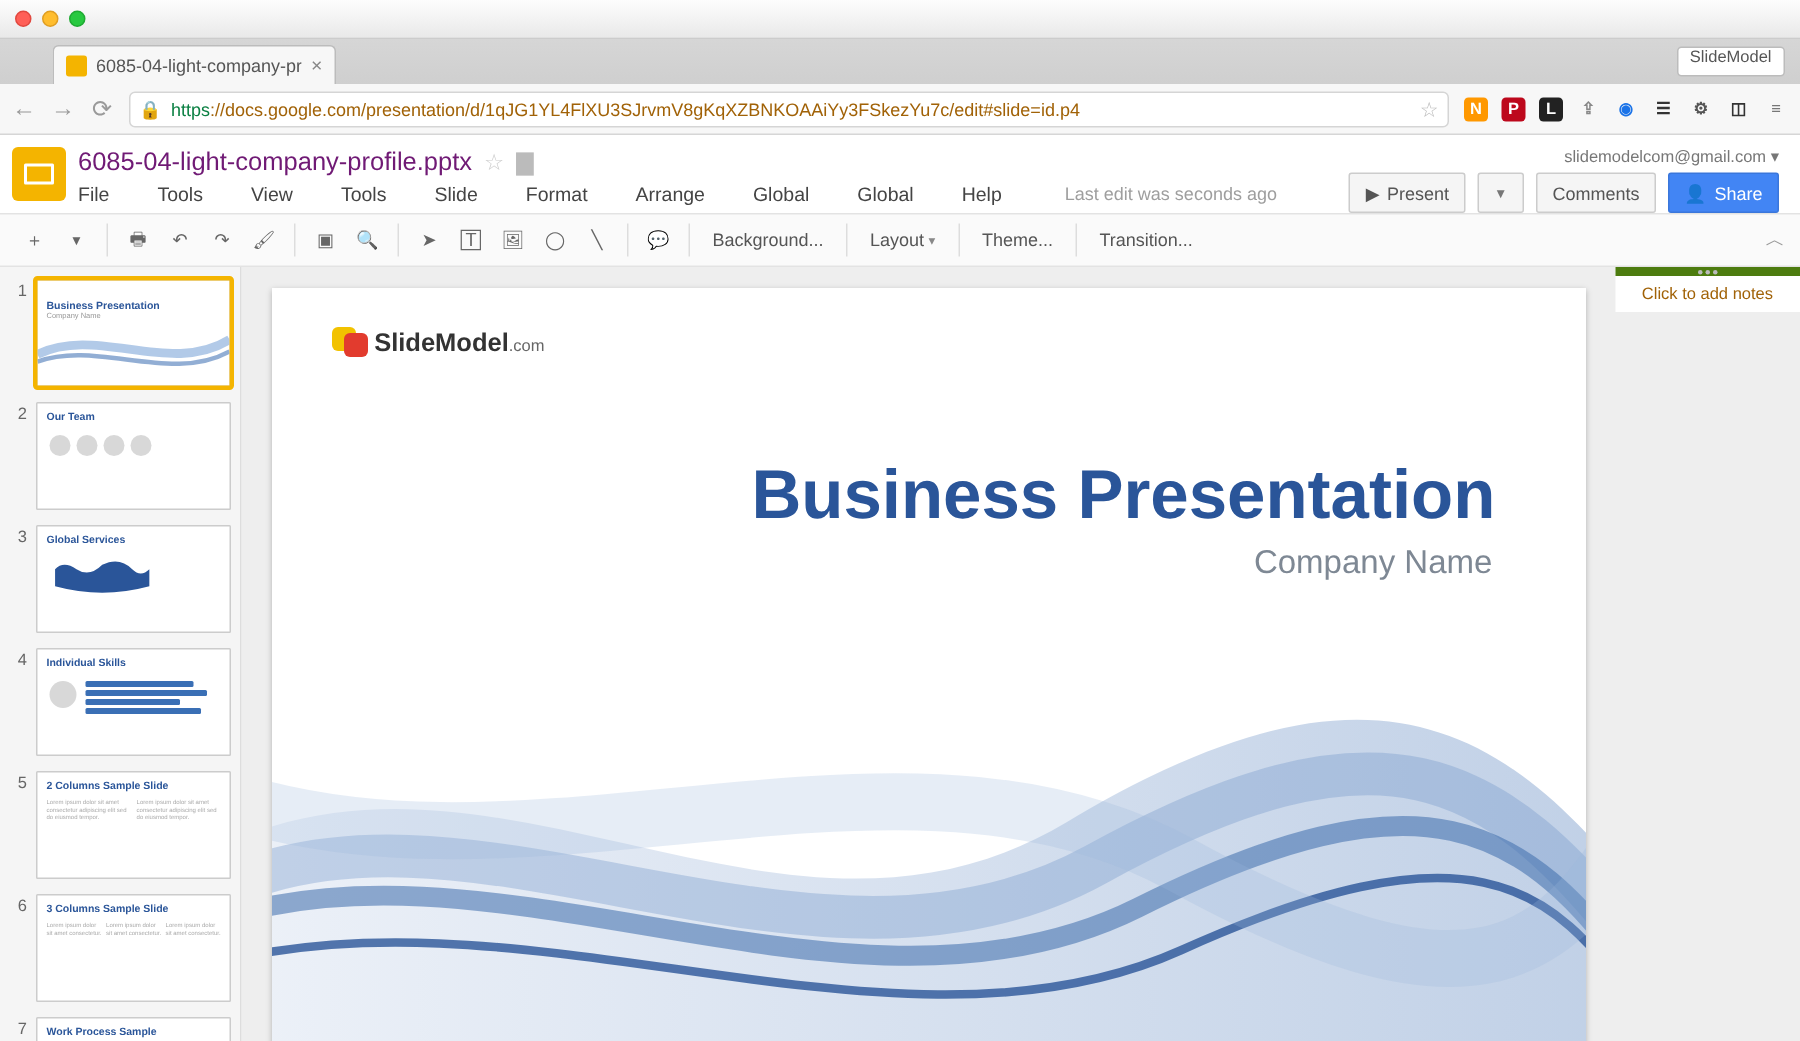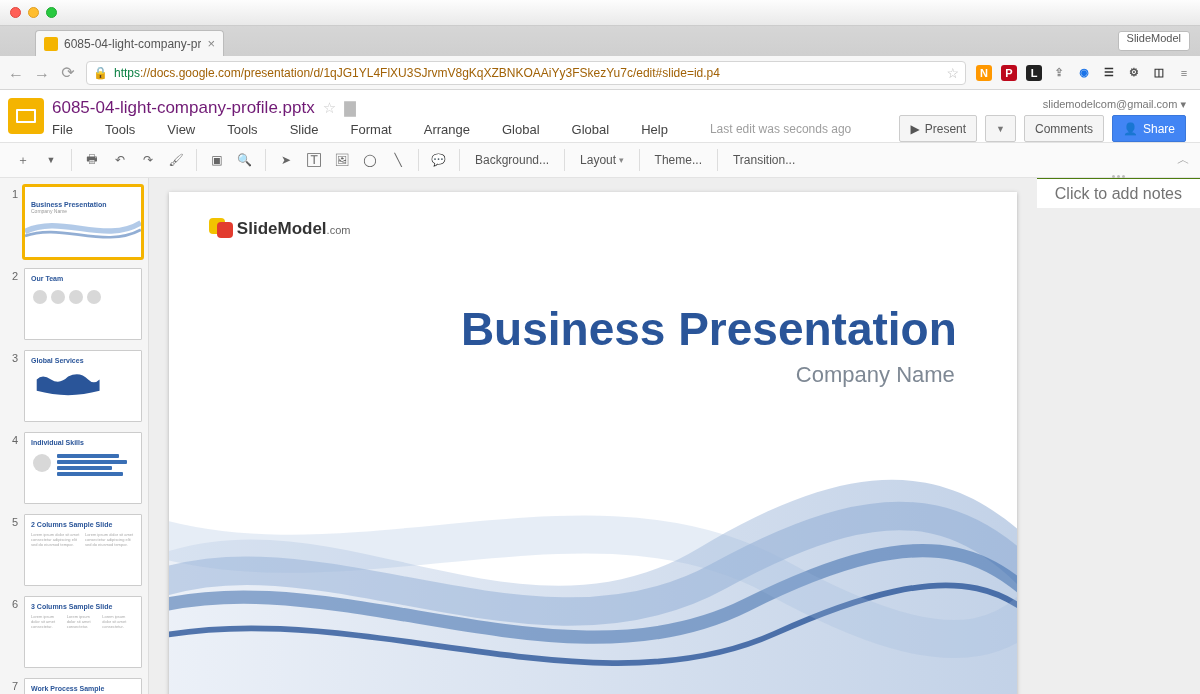--- a/index.html
+++ b/index.html
@@ -81,21 +81,21 @@
   .slide{width:936px;height:526px;background:#fff;box-shadow:0 1px 4px rgba(0,0,0,.25);position:relative;overflow:hidden}
   .slide .logo{position:absolute;top:26px;left:40px;display:flex;align-items:center;gap:6px}
   .slide .logo .sq{width:22px;height:22px;position:relative}
   .slide .logo .sq span{position:absolute;width:16px;height:16px;border-radius:4px}
   .slide .logo .lt{font-size:17px;color:#333}
   .slide .logo .lt b{font-weight:bold}
   .slide .title{position:absolute;top:110px;right:60px;font-size:46px;font-weight:bold;color:var(--slide-blue);text-align:right}
   .slide .sub{position:absolute;top:170px;right:62px;font-size:22px;color:var(--slide-sub);text-align:right}
   .slide .wave{position:absolute;left:-40px;right:-40px;bottom:-20px;height:380px}
 
-  .notes{height:30px;background:#fff;border-top:1px solid #4d7c0f;padding:6px 18px;font-size:16px;color:#737373;position:relative}
+  .notes{height:30px;background:#fff;border-top:6px solid #4d7c0f;padding:6px 18px;font-size:11px;color:#a16207;position:relative}
   .notes-grip{position:absolute;top:-4px;left:50%;width:30px;height:8px;transform:translateX(-50%);display:flex;justify-content:center;gap:2px}
   .notes-grip i{width:3px;height:3px;background:#bbb;border-radius:50%}
 
   
   ::-webkit-scrollbar{width:12px;height:12px}
   ::-webkit-scrollbar-thumb{background:#c9c9c9;border-radius:6px;border:3px solid #eee}
 </style>
 </head>
 <body>
 

